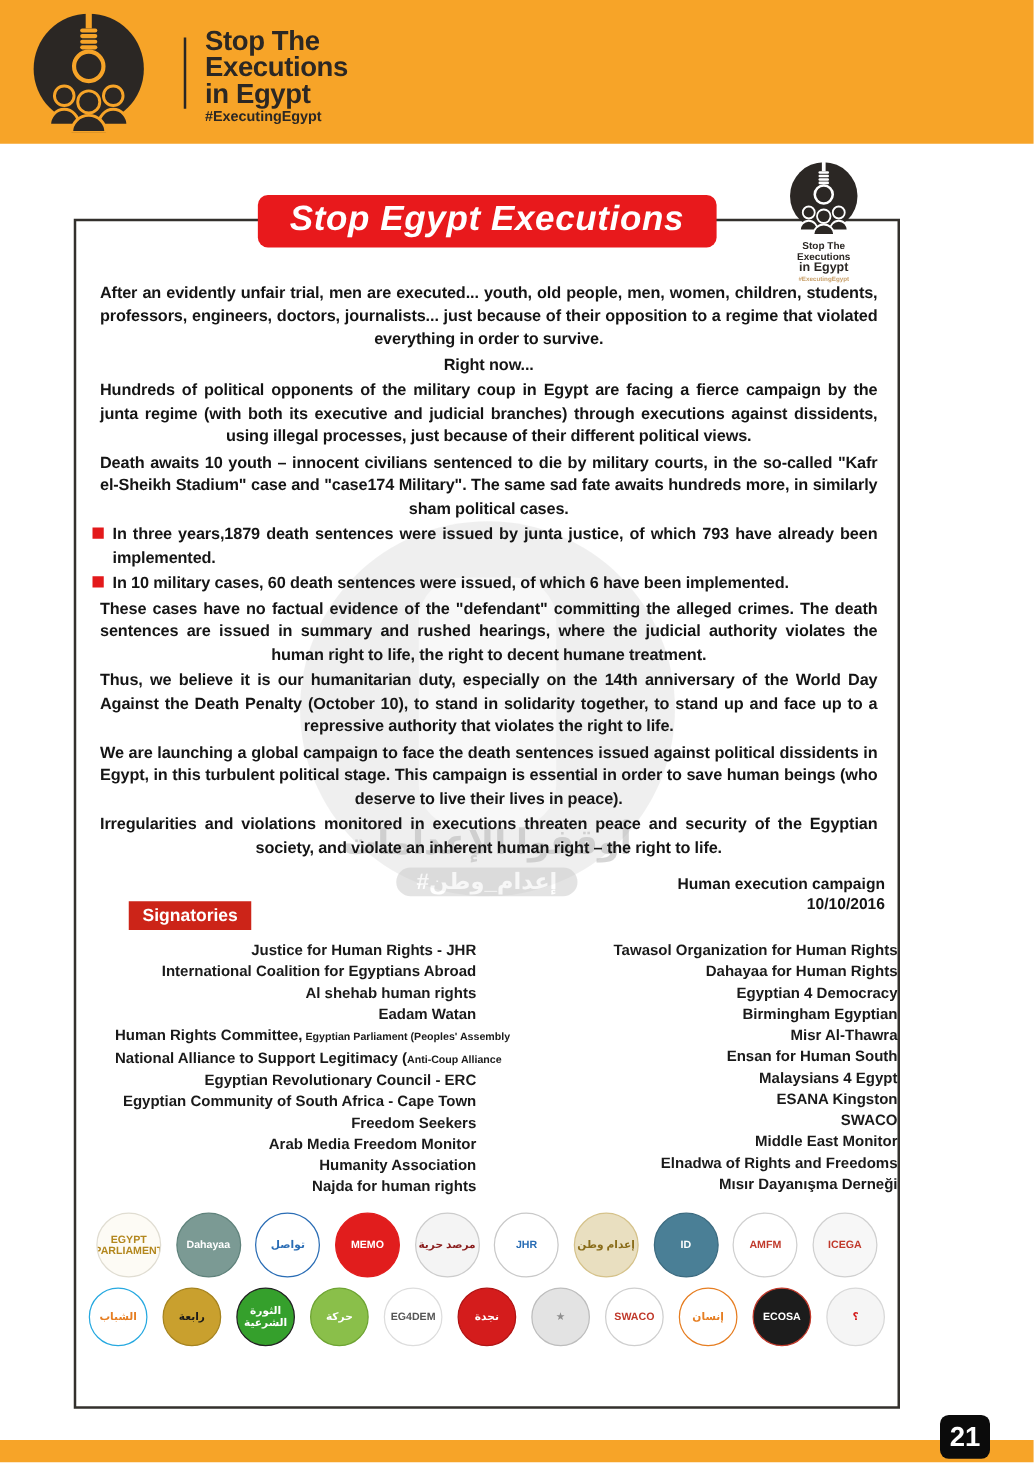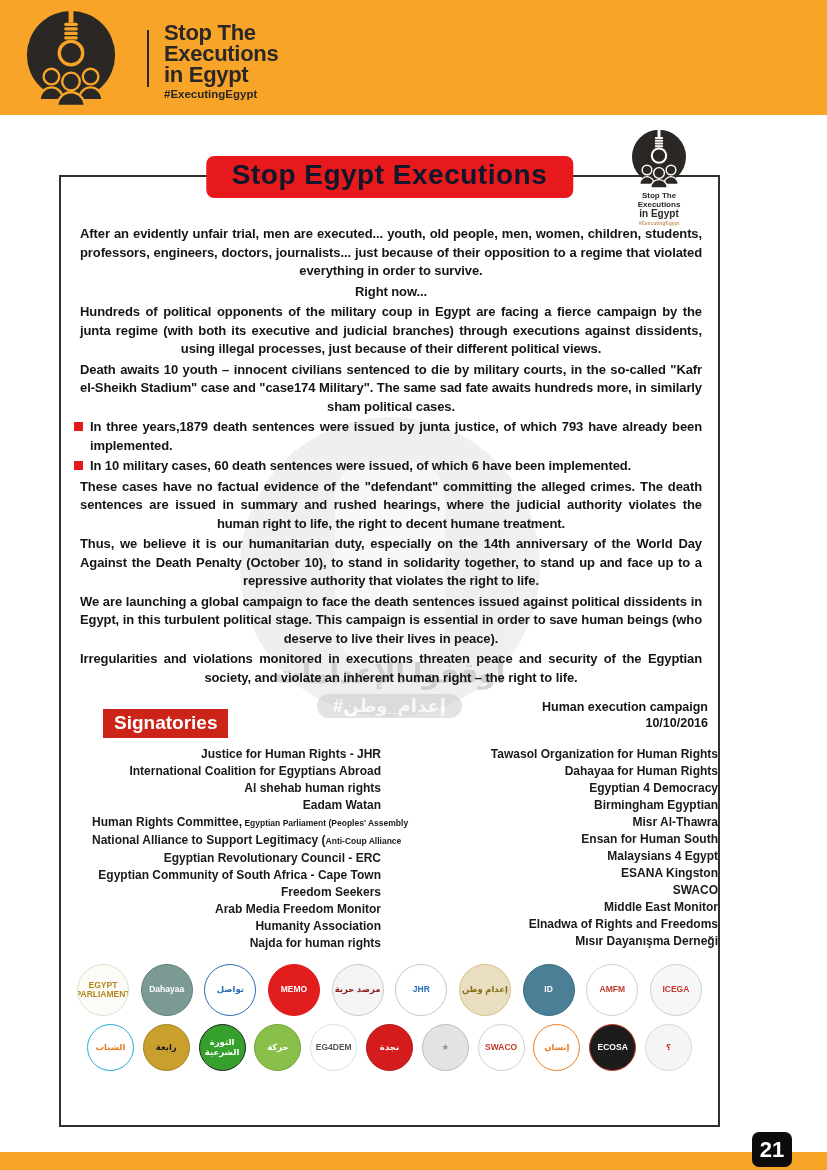--- a/index.html
+++ b/index.html
@@ -17,23 +17,23 @@
   .brand-text .line { font-size:22px; font-weight:bold; line-height:21px; letter-spacing:-0.3px; }
   .brand-text .tag { font-size:11.5px; font-weight:bold; margin-top:3px; }
 
   
   .card {
     position:absolute; left:59px; top:175px; width:661px; height:952px;
     background:#ffffff; border:2px solid #33302c;
   }
   .title-banner {
     position:absolute; left:50%; top:-21px; transform:translateX(-50%);
-    background:#E8191C; color:#0f172a; border-radius:8px;
+    background:#E8191C; color:#ffffff; border-radius:8px;
     font-size:28px; font-weight:bold; letter-spacing:0.5px;
-    padding:3px 26px 7px; white-space:nowrap; z-index:3;
+    padding:3px 26px 7px; white-space:nowrap; z-index:3;font-style:italic;
   }
   .corner-logo { position:absolute; right:14px; top:-49px; width:90px; text-align:center; z-index:3; background:transparent; }
   .corner-logo svg { width:60px; height:60px; }
   .corner-logo .line { font-size:8px; font-weight:bold; line-height:8.5px; color:#2b2724; }
   .corner-logo .line3 { font-size:10px; line-height:10px; }
   .corner-logo .tag { font-size:5px; font-weight:bold; color:#c8a06a; margin-top:1px; }
 
   
   .watermark { position:absolute; left:50%; top:240px; transform:translateX(-50%); width:360px; text-align:center; z-index:0; }
   .wm-circle { width:300px; height:300px; border-radius:50%; background:#6f6f6f; opacity:0.10; margin:0 auto; position:relative; }
@@ -48,34 +48,34 @@
   .para {
     font-size:13px; line-height:18.5px; font-weight:bold; color:#151515;
     text-align:justify; text-align-last:center; margin:0 0 2px; letter-spacing:-0.1px;
   }
   .para.center { text-align:center; }
   .para.bullet { text-align-last:left; margin-left:10px; position:relative; }
   .bullet-marker { position:absolute; left:-16px; top:4px; width:9px; height:9px; background:#E3191B; }
 
   
   .sig-row { position:relative; z-index:1; display:flex; justify-content:space-between; align-items:flex-start; padding:10px 10px 0 42px; }
-  .sig-label { background:#CC2418; color:#ffffff; font-size:19px; font-weight:bold; padding:3px 11px 4px; margin-top:10px; }
+  .sig-label { background:#CC2418; color:#ffffff; font-size:14px; font-weight:bold; padding:3px 11px 4px; margin-top:22px; }
   .campaign { text-align:right; font-size:12.5px; line-height:16px; font-weight:bold; color:#151515; }
 
   
   .sig-cols { position:relative; z-index:1; display:flex; padding:8px 0 0 31px;text-align:right; }
   .sig-col-left { width:289px; }
   .sig-col-right { flex:1; }
   .sig-item { font-size:12px; font-weight:bold; color:#1a1a1a; line-height:17px; white-space:nowrap; }
   .sig-small { font-size:8.5px; font-weight:bold; }
 
   
   .logos-row { position:relative; z-index:1; display:flex; justify-content:space-between; align-items:center; }
   .logos-row1 { padding:12px 16px 0; }
-  .logos-row2 { padding:8px 26px 0; }
+  .logos-row2 { padding:8px 10px 0; }
   .badge {
     border-radius:50%; border:1.5px solid; display:flex; align-items:center; justify-content:center;
     text-align:center; font-weight:bold; font-size:8.5px; line-height:1.1; overflow:hidden; flex:0 0 auto;
   }
   .logos-row1 .badge { width:52px; height:52px; }
   .logos-row2 .badge { width:47px; height:47px; }
 
   
   .page-badge {
     position:absolute; left:752px; top:1132px; width:40px; height:35px; background:#0b0b0b;

